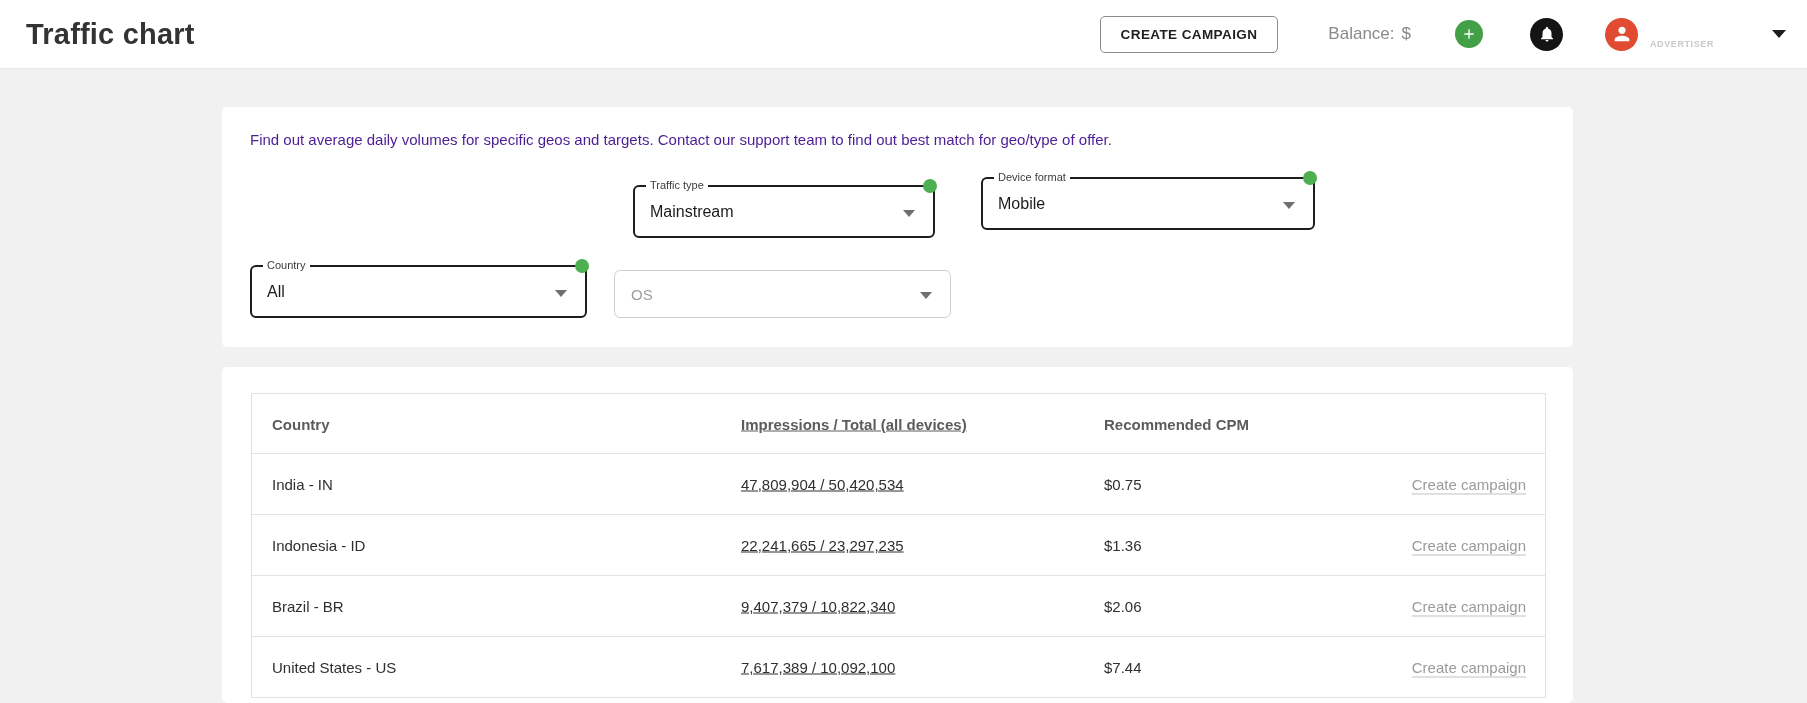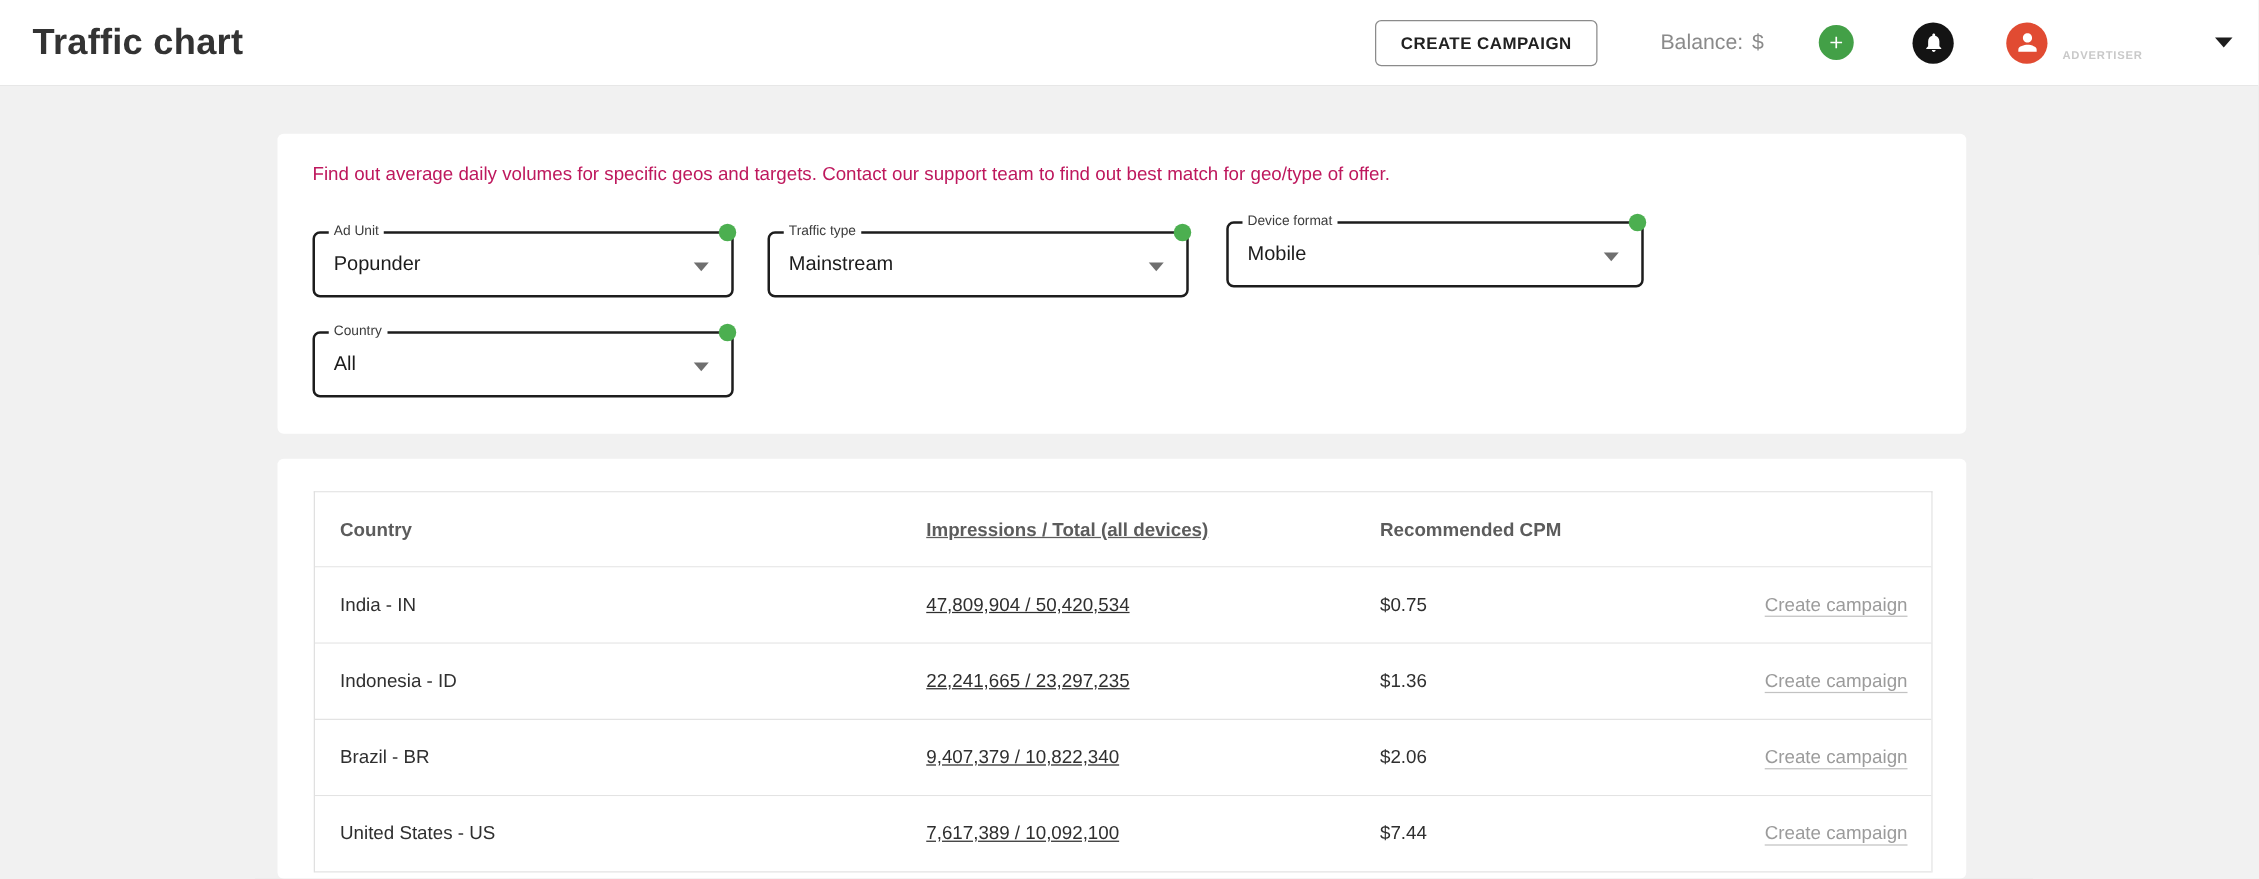--- a/index.html
+++ b/index.html
@@ -37,21 +37,21 @@
   }
   .caret {
     margin-left:66px; width:0; height:0; cursor:pointer;
     border-left:7px solid transparent; border-right:7px solid transparent;
     border-top:8px solid #1d1d1d;
   }
   
   .card { position:absolute; left:222px; width:1351px; background:#fff; border-radius:5px; }
   .filter-card { top:107px; height:240px; }
   .table-card  { top:367px; height:336px; }
-  .desc { position:absolute; left:28px; top:24px; font-size:15px; color:#be185d; }
+  .desc { position:absolute; left:28px; top:24px; font-size:15px; color:#4c1d95; }
   
   .field { position:absolute; height:53px; border-radius:6px; cursor:pointer; }
   .field.active { border:2px solid #1d1d1d; background:#fff; }
   .field.plain  { border:1px solid #cfcfcf; background:#fff; height:48px; }
   .flabel {
     position:absolute; top:-8px; left:11px; padding:0 4px;
     background:#fff; font-size:11px; color:#3c3c3c; white-space:nowrap;
   }
   .fvalue {
     position:absolute; left:15px; top:50%; transform:translateY(-50%);
@@ -121,48 +121,46 @@
       </span>
       <span class="role-label">ADVERTISER</span>
     </div>
 
     <span class="caret"></span>
   </header>
 
   <section class="card filter-card">
     <p class="desc">Find out average daily volumes for specific geos and targets. Contact our support team to find out best match for geo/type of offer.</p>
 
-    <div class="field active" style="left:28px; top:78px; width:337px;">
-      <span class="flabel">Ad Unit</span>
-      <span class="fvalue">Popunder</span>
-      <span class="farrow"></span>
-      <span class="fdot"></span>
-    </div>
-
-    <div class="field active" style="left:392px; top:78px; width:337px;">
+
+    <div class="field active" style="left:411px; top:78px; width:302px;">
       <span class="flabel">Traffic type</span>
       <span class="fvalue">Mainstream</span>
       <span class="farrow"></span>
       <span class="fdot"></span>
     </div>
 
     <div class="field active" style="left:759px; top:70px; width:334px;">
       <span class="flabel">Device format</span>
       <span class="fvalue">Mobile</span>
       <span class="farrow"></span>
       <span class="fdot"></span>
     </div>
 
     <div class="field active" style="left:28px; top:158px; width:337px;">
       <span class="flabel">Country</span>
       <span class="fvalue">All</span>
       <span class="farrow"></span>
       <span class="fdot"></span>
     </div>
 
+    <div class="field plain" style="left:392px; top:163px; width:337px;">
+      <span class="fplaceholder">OS</span>
+      <span class="farrow"></span>
+    </div>
   </section>
 
   <section class="card table-card">
     <div class="ttable">
 
       <div class="trow thead">
         <span class="tc c1">Country</span>
         <span class="tc c2">Impressions / Total (all devices)</span>
         <span class="tc c3">Recommended CPM</span>
       </div>

